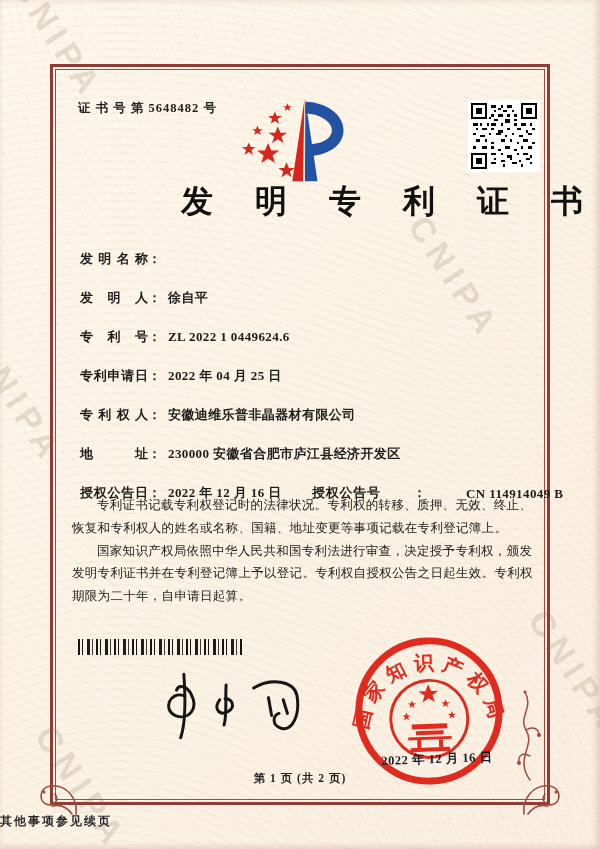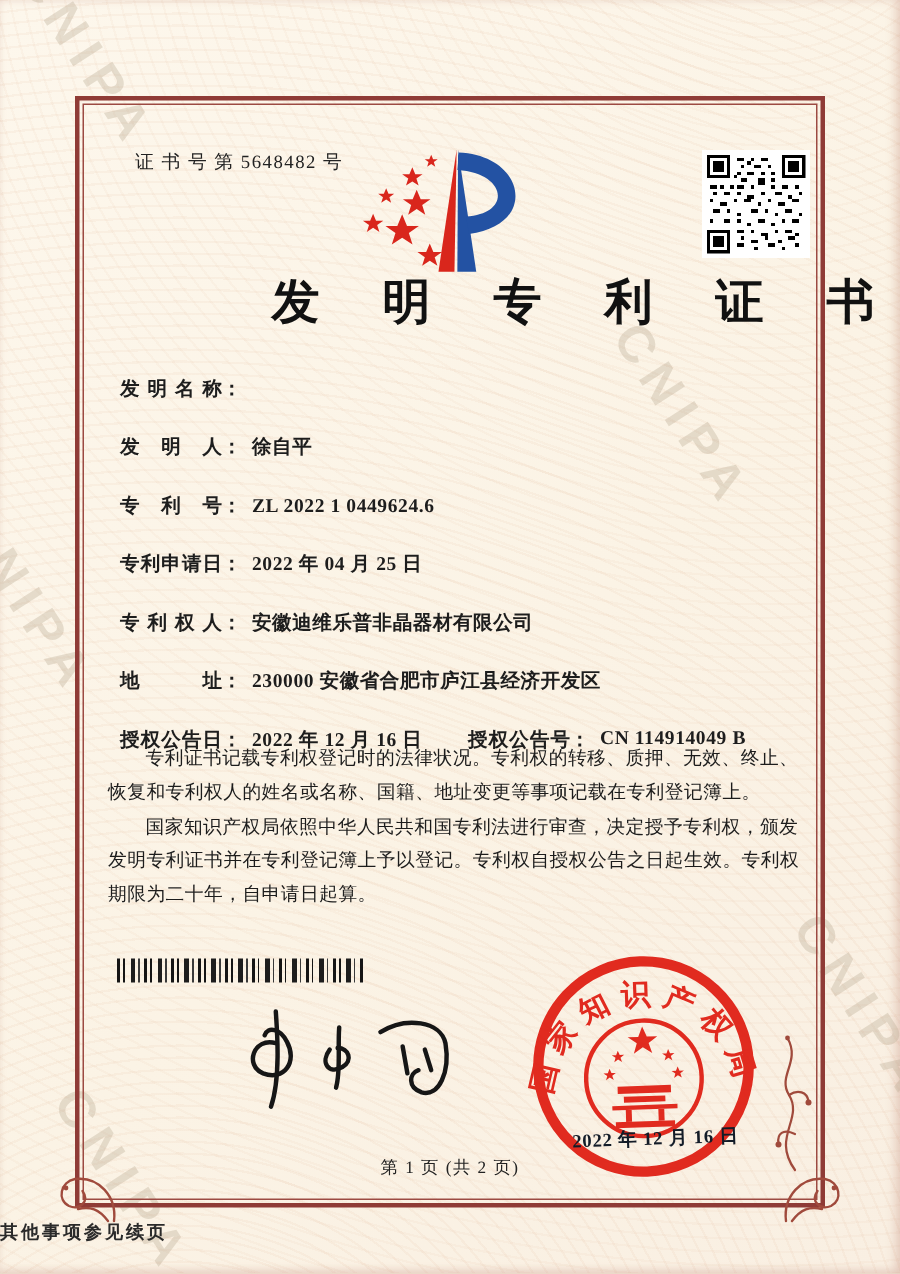--- a/index.html
+++ b/index.html
@@ -19,57 +19,57 @@
     font-weight:bold;font-size:34px;letter-spacing:7px;color:rgba(183,167,143,0.33);
     transform:rotate(57deg);white-space:nowrap;z-index:1;user-select:none;
   }
   
   .frame{
     position:absolute;left:50px;top:64px;right:50px;bottom:44px;
     border:3px solid #8f3b36;z-index:2;
   }
   .frame::after{content:"";position:absolute;inset:2px;border:1px solid #9c4a42;}
   .content{position:absolute;inset:0;z-index:3;}
-  .cert-no{position:absolute;left:78px;top:100px;font-size:12.5px;font-weight:400;letter-spacing:1px;color:#222;margin-left:12px;}
+  .cert-no{position:absolute;left:78px;top:100px;font-size:12.5px;font-weight:700;letter-spacing:1px;color:#222;}
   .logo{position:absolute;left:228px;top:94px;width:148px;height:92px;}
   .qr{position:absolute;left:468px;top:100px;width:66px;height:66px;background:#fff;padding:3px;}
   .title{
     position:absolute;left:0;right:0;top:180px;text-align:right;
     font-size:32px;font-weight:bold;letter-spacing:17px;padding-left:17px;color:#111;
   }
   .fields{
     position:absolute;left:80px;right:50px;top:250px;height:252px;
     display:flex;flex-direction:column;justify-content:space-between;
   }
   .frow{display:flex;align-items:baseline;white-space:nowrap;font-size:13px;font-weight:600;}
   .flabel{display:inline-block;width:68px;text-align:justify;text-align-last:justify;flex:0 0 68px;}
   .fcolon{flex:0 0 auto;}
   .fvalue{margin-left:7px;letter-spacing:0.4px;}
   .gpair1{display:inline-flex;align-items:baseline;width:232px;flex:0 0 232px;}
-  .gpair2{display:inline-flex;align-items:flex-start;}
+  .gpair2{display:inline-flex;align-items:flex-end;gap:33px;}
   .notice{position:absolute;left:72px;right:58px;top:494px;font-size:12.5px;line-height:1.82;color:#1c1c1c;}
   .notice p{margin:0;text-indent:2em;letter-spacing:0.3px;}
   .barcode{
     position:absolute;left:78px;top:639px;width:166px;height:16px;
     background-image:repeating-linear-gradient(90deg,
       #151515 0 2px, rgba(0,0,0,0) 2px 4px,
       #151515 4px 5px, rgba(0,0,0,0) 5px 9px,
       #1d1d1d 9px 12px, rgba(0,0,0,0) 12px 14px,
       #3a3a3a 14px 15px, rgba(0,0,0,0) 15px 18px);
   }
   .signer{position:absolute;left:85px;top:692px;font-size:13.5px;font-weight:700;letter-spacing:3px;color:#222;}
   .signer div{margin-bottom:9px;}
   .sig{position:absolute;left:152px;top:668px;width:180px;height:74px;}
   .seal{position:absolute;left:350px;top:632px;width:158px;height:158px;transform:rotate(-2deg);opacity:0.96;}
   .seal-date{
     position:absolute;left:364px;top:751px;width:146px;text-align:center;
     font-size:12.5px;font-weight:700;color:#131c28;letter-spacing:0.5px;
     transform:rotate(-2deg);z-index:4;
   }
-  .page-info{position:absolute;left:0;right:0;top:771px;text-align:center;font-size:11.5px;font-weight:400;letter-spacing:1px;color:#222;}
+  .page-info{position:absolute;left:0;right:0;top:771px;text-align:center;font-size:11.5px;font-weight:700;letter-spacing:1px;color:#222;}
   .cont-note{position:absolute;left:0;right:0;top:813px;text-align:left;font-size:12px;font-weight:600;letter-spacing:2px;color:#2a2a2a;z-index:3;}
   .orn{position:absolute;z-index:4;}
   .orn-bl{left:34px;top:780px;transform:scaleX(-1);}
   .orn-br{left:520px;top:780px;}
   .orn-side{left:508px;top:688px;}
 </style>
 </head>
 <body>
 
 <div class="page">

